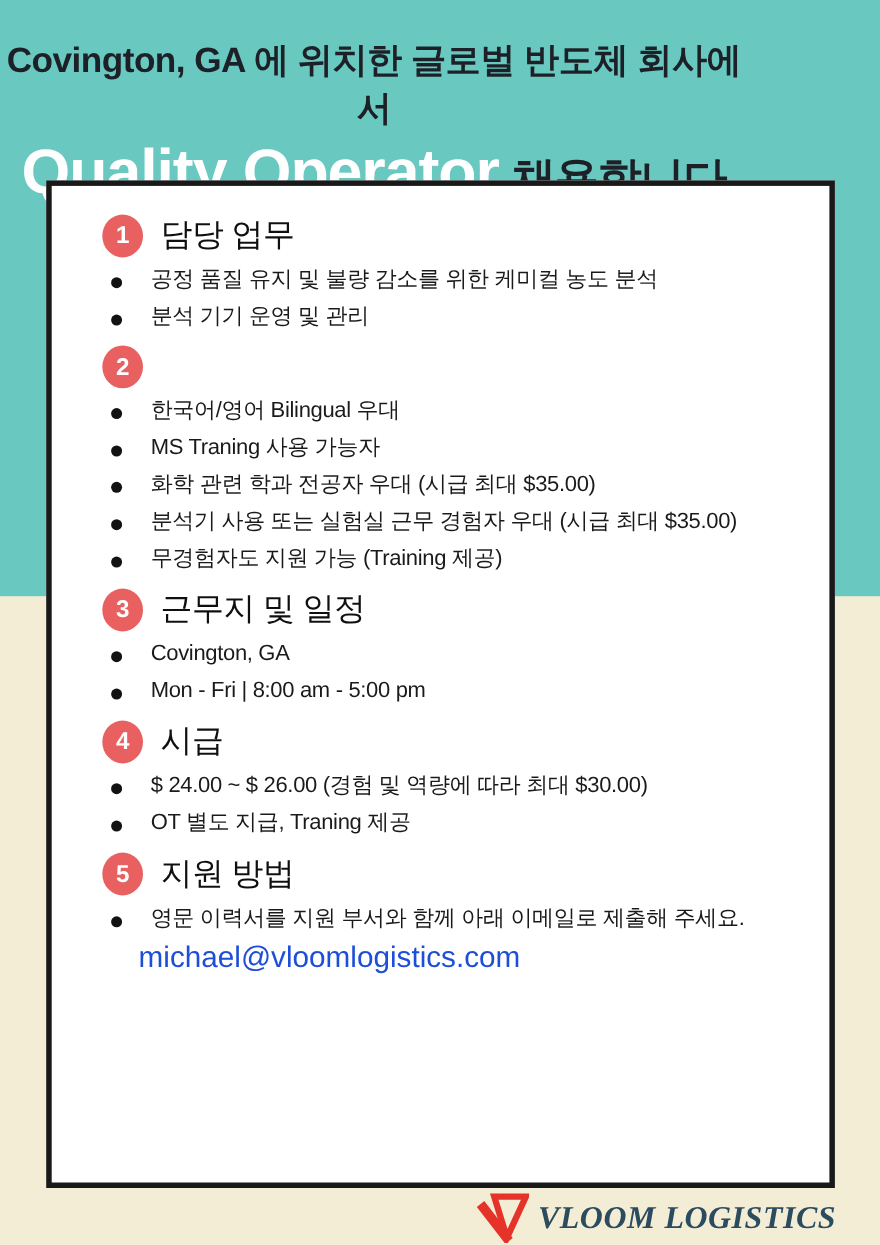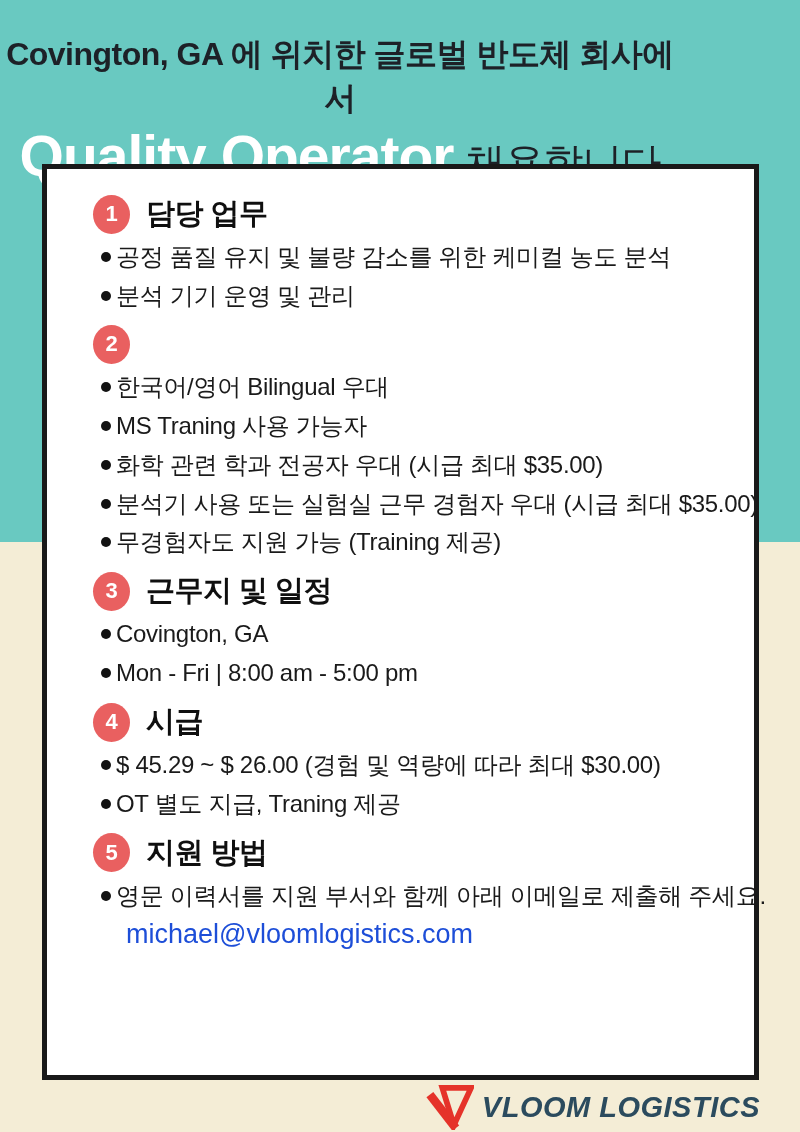--- a/index.html
+++ b/index.html
@@ -32,21 +32,21 @@
   .h-line2 {
     margin-top: 2px;
     white-space: nowrap;
   }
   .job-title {
     font-size: 57px; font-weight: 800;
     letter-spacing: -1px;
     color: #FFFFFF;
   }
   .hiring-text {
-    font-size: 40px; font-weight: 400;
+    font-size: 40px; font-weight: 700;
     letter-spacing: -1px;
     color: #1D2127;
     margin-left: 12px;
   }
   
   .card {
     position: absolute; left: 42px; top: 164px;
     width: 717px; height: 916px;
     background: #FFFFFF;
     border: 5px solid #191919;
@@ -59,29 +59,29 @@
   .badge {
     flex: 0 0 auto;
     width: 37px; height: 39px;
     border-radius: 50%;
     background: #E96060;
     color: #FFFFFF;
     font-size: 22px; font-weight: 700;
     display: flex; align-items: center; justify-content: center;
   }
   .sec-title {
-    font-size: 29px; font-weight: 700;
+    font-size: 29px; font-weight: 400;
     letter-spacing: -0.5px;
     color: #0F0F0F;
   }
   ul.bullets { list-style: none; }
   li.bullet {
-    display: flex; align-items: flex-start; gap: 5px;
+    display: flex; align-items: flex-start; gap: 26px;
     margin: 7px 0;
-    font-size: 24px; line-height: 1.33;
+    font-size: 20px; line-height: 1.33;
     letter-spacing: -0.3px;
     color: #1A1A1A;
     white-space: nowrap;
   }
   .dot {
     flex: 0 0 auto;
     width: 10px; height: 10px;
     border-radius: 50%;
     background: #121212;
     margin-top: 11px;
@@ -95,20 +95,21 @@
   
   .logo-row {
     position: absolute; top: 1084px; right: 40px;
     display: flex; align-items: center; gap: 8px;
   }
   .logo-mark { display: block; }
   .logo-text {
     font-size: 29px; font-weight: 600; font-style: italic;
     letter-spacing: 0.5px;
     color: #2B4B5E;
+    font-family: Liberation Serif, serif;
   }
 </style>
 </head>
 <body>
 
 <div class="page">
   <div class="teal-bg"></div>
 
   <header class="flyer-header">
     <div class="h-line1">Covington, GA 에 위치한 글로벌 반도체 회사에서</div>
@@ -182,21 +183,21 @@
     </section>
 
     <section>
       <div class="sec-head">
         <span class="badge">4</span>
         <h2 class="sec-title">시급</h2>
       </div>
       <ul class="bullets">
         <li class="bullet">
             <span class="dot"></span>
-            <span>$ 45.29 ~ $ 26.00 (경험 및 역량에 따라 최대 $30.00)</span>
+            <span>$ 24.00 ~ $ 26.00 (경험 및 역량에 따라 최대 $30.00)</span>
           </li>
         <li class="bullet">
             <span class="dot"></span>
             <span>OT 별도 지급, Traning 제공</span>
           </li>
       </ul>
     </section>
 
     <section>
       <div class="sec-head">

